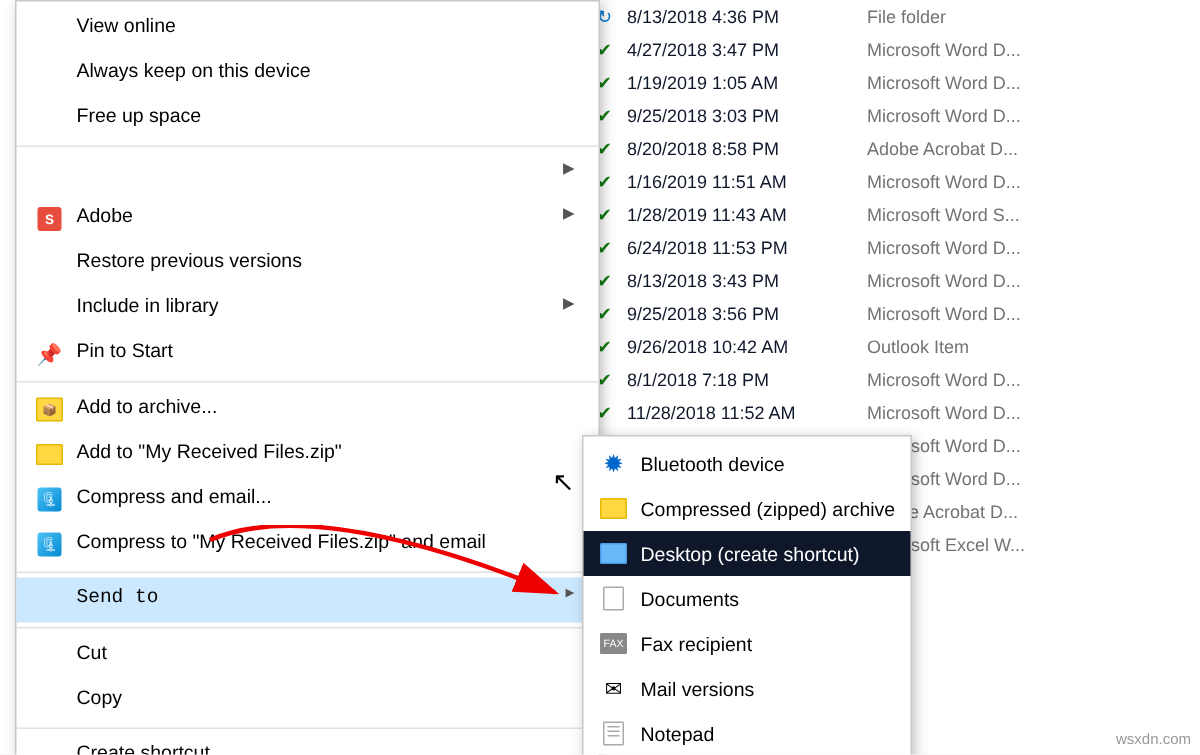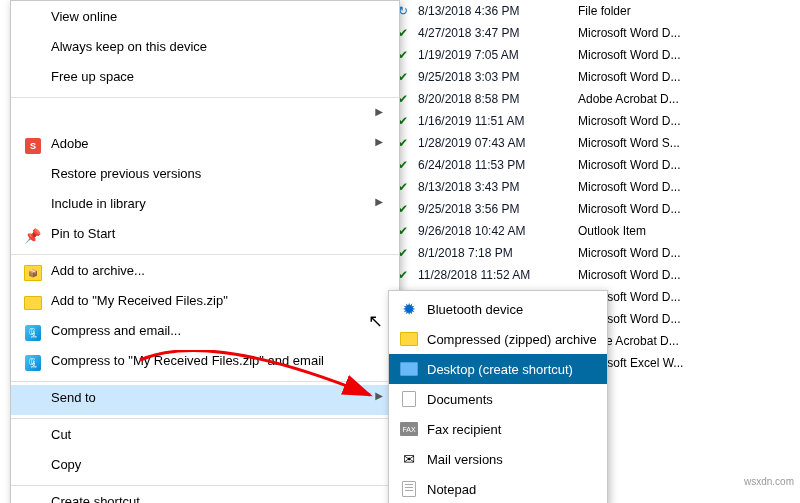--- a/index.html
+++ b/index.html
@@ -29,21 +29,21 @@
     .file-list-item {
       display: flex;
       align-items: center;
       padding: 2px 8px;
       font-size: 12px;
       color: #000;
       border-bottom: none;
       height: 22px;
     }
     .file-list-item .col-date { flex: 0 0 160px; color: #0f172a; }
-    .file-list-item .col-type { flex: 1; color: #000000; }
+    .file-list-item .col-type { flex: 1; color: #737373; }
     .file-list-item .col-icon { flex: 0 0 20px; }
     .sync-icon { color: #0078d7; font-size: 12px; }
     .sync-icon.green { color: #107c10; }
 
     
     .context-menu {
       position: absolute;
       top: 0;
       left: 10px;
       width: 390px;
@@ -58,20 +58,21 @@
       display: flex;
       align-items: flex-start;
       padding: 5px 16px 5px 12px;
       cursor: pointer;
       white-space: nowrap;
       position: relative;
       min-height: 28px;
     }
     .menu-item.active, .menu-item.highlighted {
       background: #cce8ff;
+      font-family: Liberation Mono, monospace;
     }
     .menu-item .item-icon {
       width: 20px;
       height: 20px;
       margin-right: 8px;
       display: flex;
       align-items: center;
       justify-content: center;
       flex-shrink: 0;
     }
@@ -130,21 +131,21 @@
 
     .submenu-item {
       display: flex;
       align-items: center;
       padding: 5px 16px 5px 10px;
       cursor: pointer;
       white-space: nowrap;
       min-height: 26px;
     }
     .submenu-item.selected {
-      background: #0369a1;
+      background: #0f172a;
       color: white;
     }
     .submenu-item .sub-icon {
       width: 20px;
       height: 20px;
       margin-right: 8px;
       display: flex;
       align-items: center;
       justify-content: center;
       flex-shrink: 0;
@@ -174,21 +175,21 @@
     .zip-folder {
       width: 18px; height: 14px;
       background: #ffd740;
       border: 1px solid #e6b800;
       border-radius: 1px;
       position: relative;
     }
 
     .wsxdn-watermark {
       position: absolute;
-      bottom: 16px;
+      bottom: 4px;
       right: 6px;
       font-size: 10px;
       color: #999;
       z-index: 5;
     }
 
     
     .onedrive-sync { color: #0078d7; }
   </style>
 </head>
@@ -201,41 +202,41 @@
         <span class="col-date">8/13/2018 4:36 PM</span>
         <span class="col-type">File folder</span>
       </div>
       <div class="file-list-item">
         <span class="col-icon sync-icon green">✔</span>
         <span class="col-date">4/27/2018 3:47 PM</span>
         <span class="col-type">Microsoft Word D...</span>
       </div>
       <div class="file-list-item">
         <span class="col-icon sync-icon green">✔</span>
-        <span class="col-date">1/19/2019 7:05 AM</span>
+        <span class="col-date">1/19/2019 1:05 AM</span>
         <span class="col-type">Microsoft Word D...</span>
       </div>
       <div class="file-list-item">
         <span class="col-icon sync-icon green">✔</span>
         <span class="col-date">9/25/2018 3:03 PM</span>
         <span class="col-type">Microsoft Word D...</span>
       </div>
       <div class="file-list-item">
         <span class="col-icon sync-icon green">✔</span>
         <span class="col-date">8/20/2018 8:58 PM</span>
         <span class="col-type">Adobe Acrobat D...</span>
       </div>
       <div class="file-list-item">
         <span class="col-icon sync-icon green">✔</span>
         <span class="col-date">1/16/2019 11:51 AM</span>
         <span class="col-type">Microsoft Word D...</span>
       </div>
       <div class="file-list-item">
         <span class="col-icon sync-icon green">✔</span>
-        <span class="col-date">1/28/2019 07:43 AM</span>
+        <span class="col-date">1/28/2019 11:43 AM</span>
         <span class="col-type">Microsoft Word S...</span>
       </div>
       <div class="file-list-item">
         <span class="col-icon sync-icon green">✔</span>
         <span class="col-date">6/24/2018 11:53 PM</span>
         <span class="col-type">Microsoft Word D...</span>
       </div>
       <div class="file-list-item">
         <span class="col-icon sync-icon green">✔</span>
         <span class="col-date">8/13/2018 3:43 PM</span>

